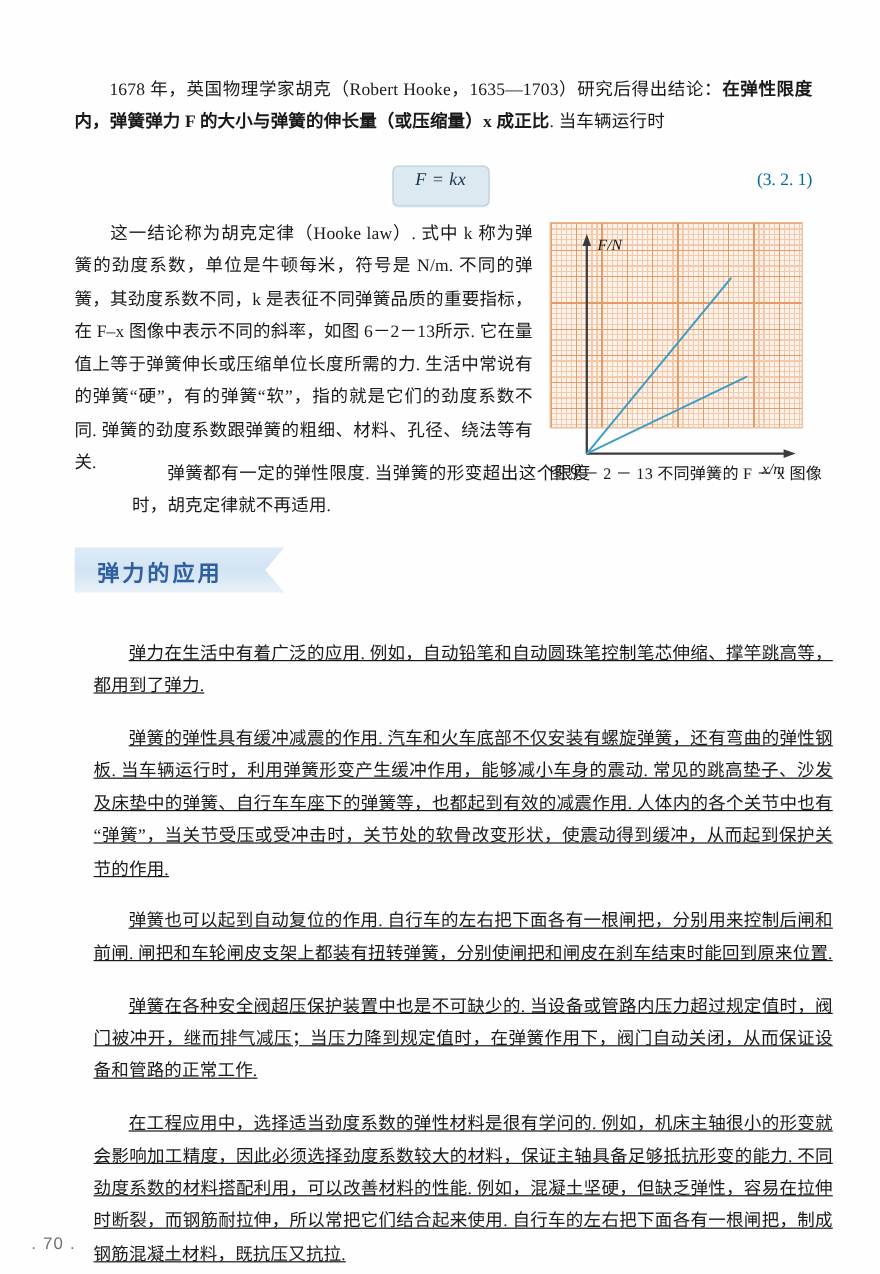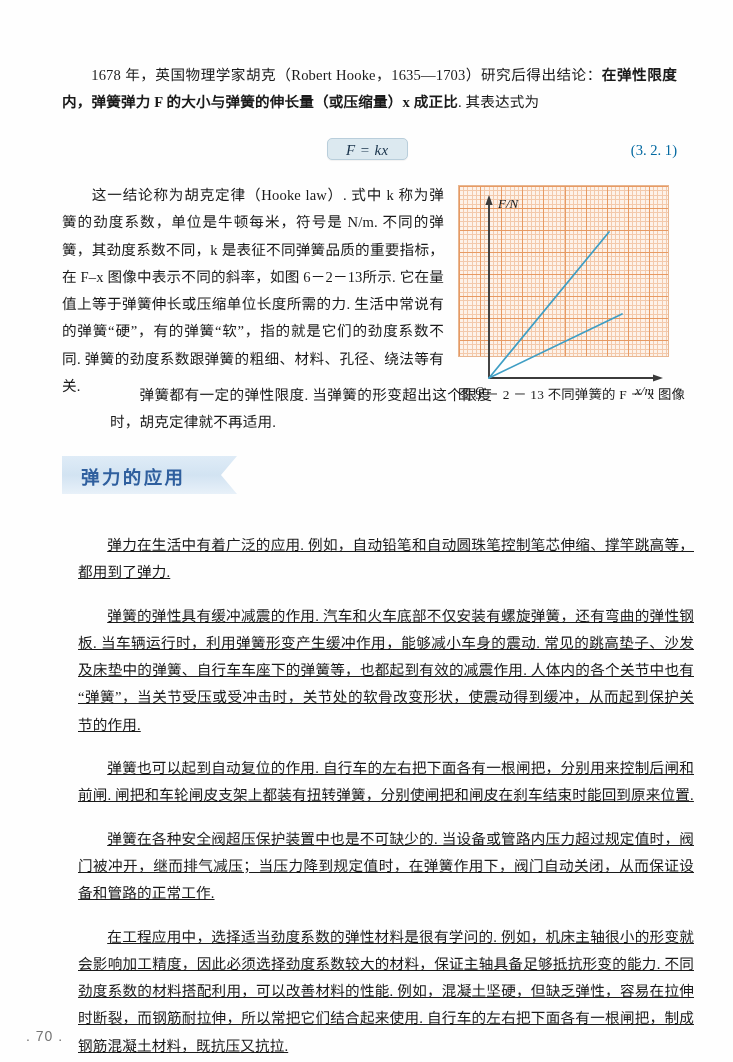--- a/index.html
+++ b/index.html
@@ -49,21 +49,21 @@
     position: absolute;
     left: 62px;
     top: 138px;
     width: 615px;
     height: 30px;
   }
   #formula-box {
     position: absolute;
     left: 265px;
     top: 0px;
-    padding: 3px 18px 0 18px;
+    padding: 3px 18px 12px 18px;
     background: #dce9f0;
     border: 1px solid #b9cedb;
     border-radius: 5px;
     font-size: 15px;
     font-style: italic;
     color: #18324a;
     letter-spacing: 0.4px;
     box-shadow: 0 1px 1px rgba(0,0,0,0.05);
   }
   #formula-number {
@@ -179,21 +179,21 @@
     letter-spacing: 1px;
     font-family: "Liberation Sans", sans-serif;
   }
 </style>
 </head>
 <body>
 
 <div class="page">
 
   <div class="para" id="intro-para">
-    <span class="indent"></span><span>1678 年，英国物理学家胡克（Robert Hooke，1635—1703）研究后得出结论：</span><span class="bold">在弹性限度内，弹簧弹力 F 的大小与弹簧的伸长量（或压缩量）x 成正比</span><span>. 其表达式为</span>
+    <span class="indent"></span><span>1678 年，英国物理学家胡克（Robert Hooke，1635—1703）研究后得出结论：</span><span class="bold">在弹性限度内，弹簧弹力 F 的大小与弹簧的伸长量（或压缩量）x 成正比</span><span>. 当车辆运行时</span>
   </div>
 
   <div id="formula-row">
     <div id="formula-box">F = kx</div>
     <div id="formula-number">(3. 2. 1)</div>
   </div>
 
   <div class="para" id="left-col-1">
     <span class="indent"></span><span>这一结论称为胡克定律（Hooke law）. 式中 k 称为弹簧的劲度系数，单位是牛顿每米，符号是 N/m. 不同的弹簧，其劲度系数不同，k 是表征不同弹簧品质的重要指标，在 F–x 图像中表示不同的斜率，如图 6－2－13所示. 它在量值上等于弹簧伸长或压缩单位长度所需的力. 生活中常说有的弹簧“硬”，有的弹簧“软”，指的就是它们的劲度系数不同. 弹簧的劲度系数跟弹簧的粗细、材料、孔径、绕法等有关.</span>
   </div>

